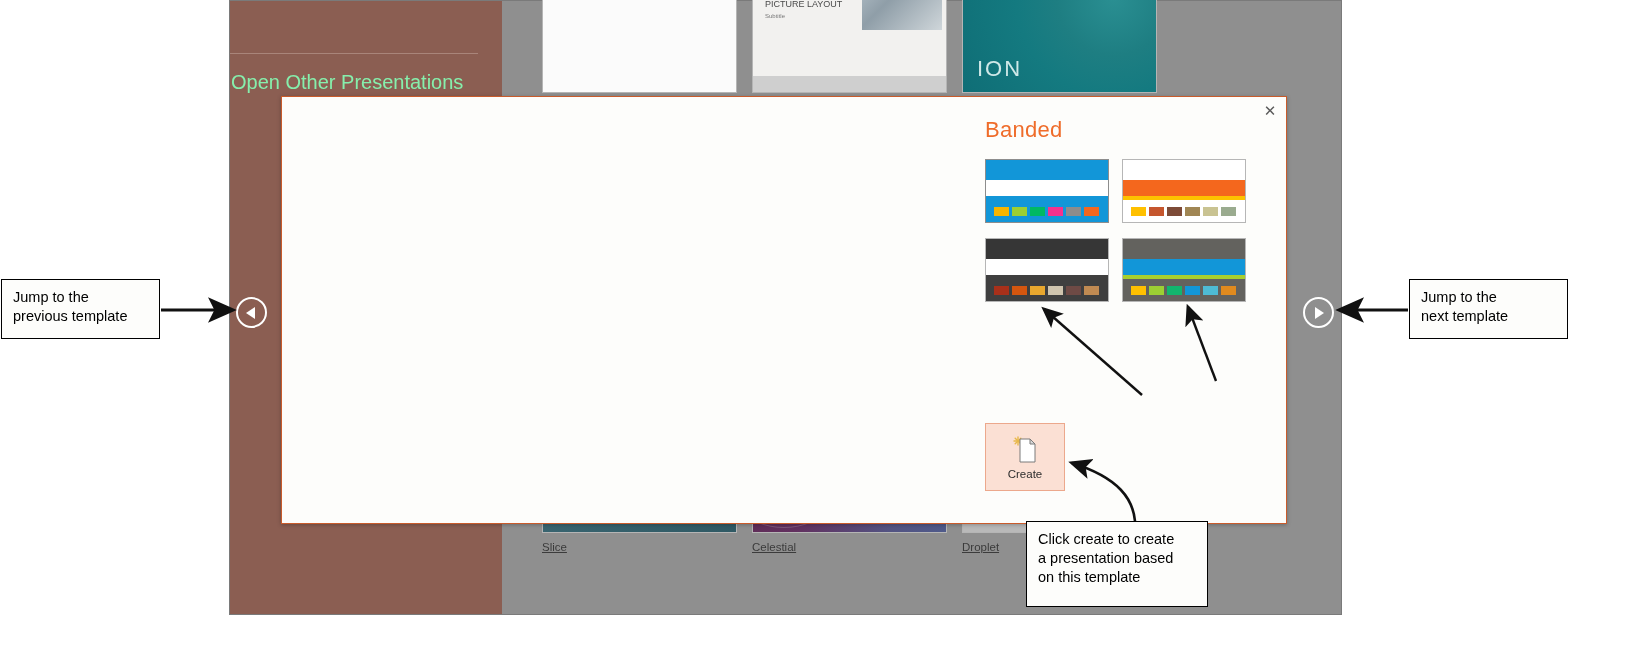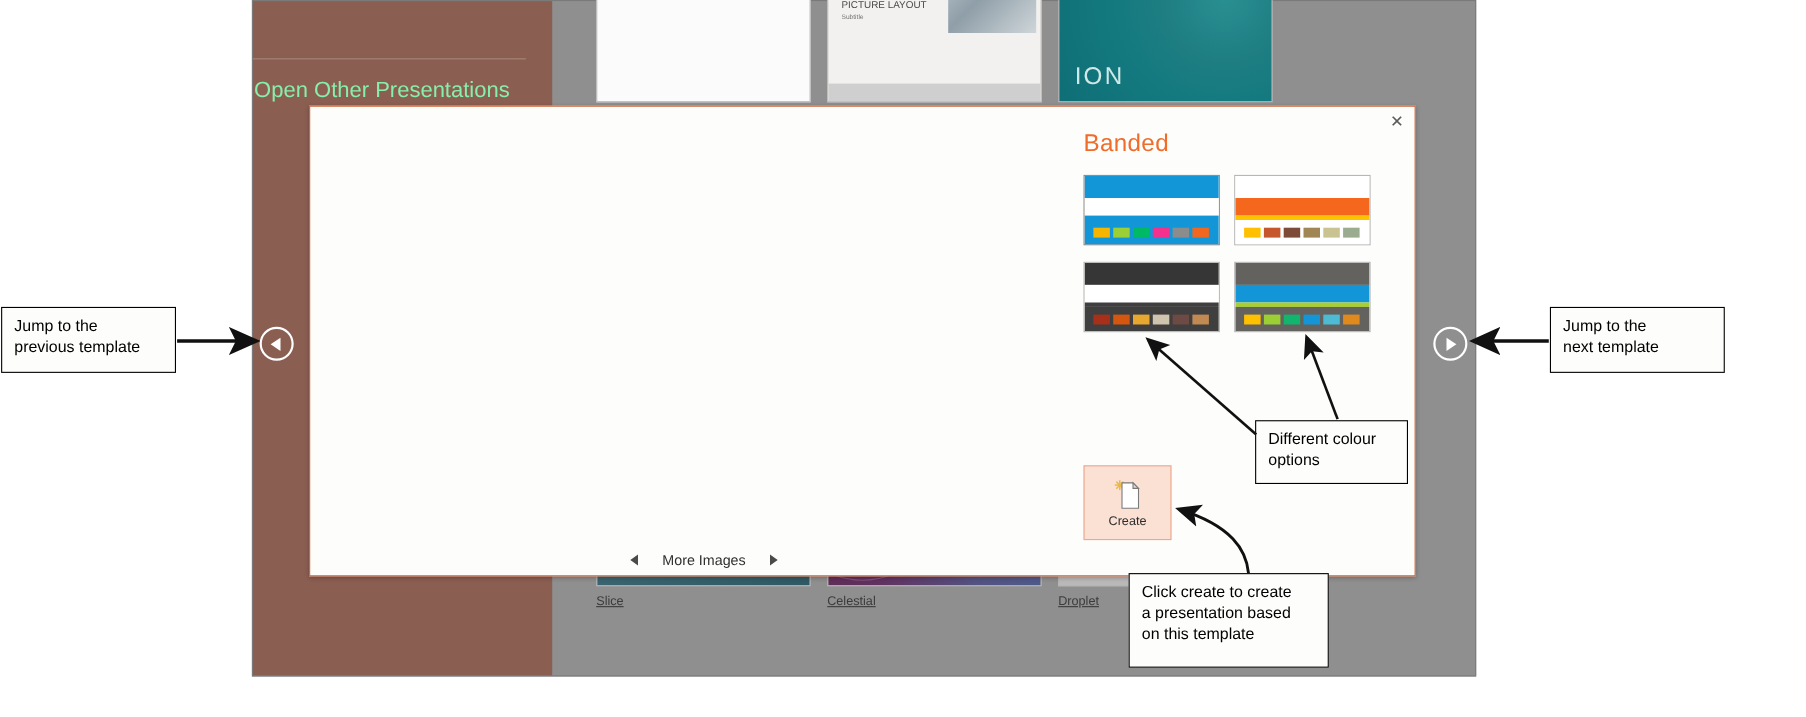--- a/index.html
+++ b/index.html
@@ -330,25 +330,20 @@
     <div class="nav-circle" style="left:1073px; top:296px;">
       <span class="tri tri-right"></span>
     </div>
   </div>
 
   <div class="preview-dialog">
 
     <div class="dialog-close">✕</div>
 
 
-    <div class="more-images-bar">
-      <span class="mi-arrow left"></span>
-      <span class="mi-label">More Images</span>
-      <span class="mi-arrow right"></span>
-    </div>
 
     <div class="right-pane">
       <h2 class="template-name">Banded</h2>
       <div class="color-grid" id="colour-grid">
           <div class="color-opt" style="border-color: rgb(141, 141, 141);">
             <div class="co-band" style="top: 0px; height: 20px; background: rgb(18, 150, 216);"></div>
             <div class="co-band" style="top: 20px; height: 16px; background: rgb(255, 255, 255);"></div>
             <div class="co-band" style="top: 36px; height: 4px; background: rgb(18, 150, 216);"></div>
             <div class="co-band" style="top: 40px; height: 24px; background: rgb(18, 150, 216);"></div>
             <div class="swatches">
@@ -425,24 +420,20 @@
   <div class="callout" style="left:1px; top:279px; width:159px; height:60px;">
     <span style="white-space: pre-line;">Jump to the
 previous template</span>
   </div>
 
   <div class="callout" style="left:1409px; top:279px; width:159px; height:60px;">
     <span style="white-space: pre-line;">Jump to the
 next template</span>
   </div>
 
-  <div class="callout" style="left:1141px; top:382px; width:139px; height:58px;">
-    <span style="white-space: pre-line;">Different colour
-options</span>
-  </div>
 
   <div class="callout" style="left:1026px; top:521px; width:182px; height:86px;">
     <span style="white-space: pre-line;">Click create to create
 a presentation based
 on this template</span>
   </div>
 
   <svg class="annotation-svg">
     <defs>
       <marker id="ah" markerWidth="9" markerHeight="9" refX="7.5" refY="4.5" orient="auto">

